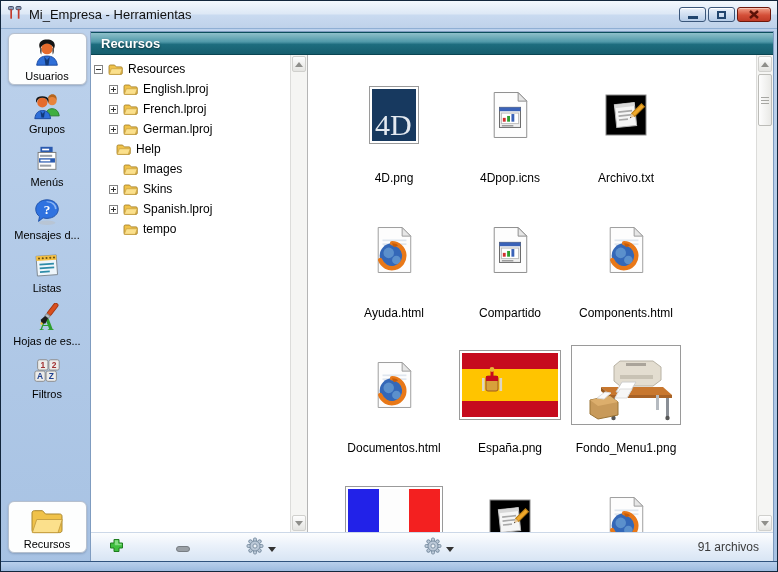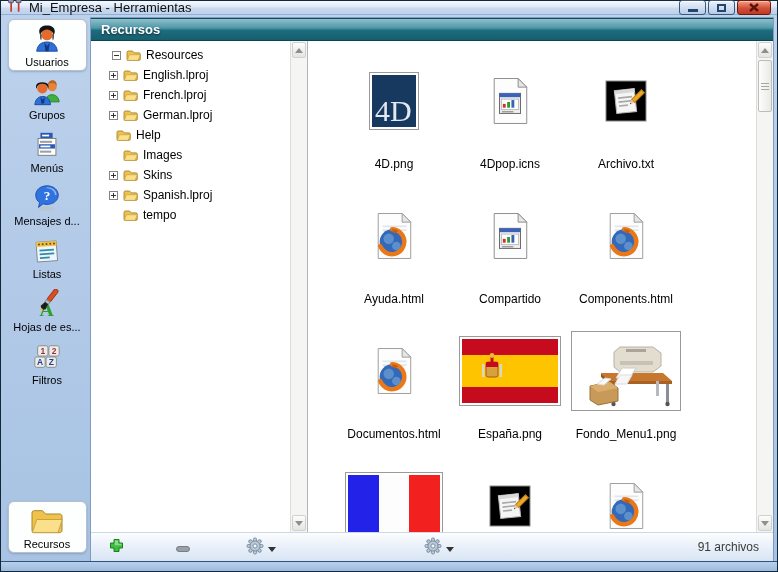--- a/index.html
+++ b/index.html
@@ -1,20 +1,20 @@
 <!DOCTYPE html>
 <html><head>
 <meta charset="utf-8">
 <style>
   html,body{margin:0;padding:0;background:#e8e8e8;}
   body{width:778px;height:572px;overflow:hidden;font-family:"Liberation Sans",sans-serif;}
   *{box-sizing:border-box;}
   .window{width:778px;height:572px;border:1px solid #12263c;background:linear-gradient(180deg,#bdd2ec,#a7c2e3);display:flex;flex-direction:column;}
   
-  .titlebar{height:14px;flex:none;background:linear-gradient(#f3f8fd,#dde8f6 48%,#c9daf0 52%,#bfd2ea);border-bottom:1px solid #8fafd4;display:flex;align-items:center;padding:0 6px;gap:6px;}
+  .titlebar{height:28px;flex:none;background:linear-gradient(#f3f8fd,#dde8f6 48%,#c9daf0 52%,#bfd2ea);border-bottom:1px solid #8fafd4;display:flex;align-items:center;padding:0 6px;gap:6px;}
   .title-text{font-size:13px;color:#101010;}
   .win-controls{margin-left:auto;display:flex;gap:2px;}
   .win-btn{width:27px;height:15px;border:1px solid #3a567a;border-radius:3px;background:linear-gradient(#ecf2fb,#b6cce8);display:flex;align-items:center;justify-content:center;box-shadow:inset 0 1px 0 #fff;padding:0;}
   .win-btn.close{width:34px;background:linear-gradient(#f2a088,#d44f38 55%,#bf3a26);border-color:#6e180c;box-shadow:inset 0 1px 0 #f6c2b2;}
   .glyph-min{width:10px;height:3px;background:#22456e;margin-top:6px;}
   .glyph-max{width:9px;height:8px;border:2px solid #22456e;}
   
   .window-body{flex:1;display:flex;min-height:0;padding:2px 3px 0 3px;}
   .bottom-frame{height:10px;flex:none;background:linear-gradient(#b9d0ec,#9cbadf);border-top:1px solid #30537e;}
   
@@ -205,21 +205,21 @@
       </div>
 
     <div class="main">
       <div class="header">
         <span class="header-title">Recursos</span>
       </div>
 
       <div class="content">
         <div class="tree-panel">
           <div class="tree-list" id="tree">
-              <div class="tree-row" style="padding-left: 21px;">
+              <div class="tree-row" style="padding-left: 3px;">
                 <span class="expander">
                   <svg width="9" height="9" viewBox="0 0 9 9">
                     <rect x="0.5" y="0.5" width="8" height="8" fill="#fff" stroke="#848484"></rect>
                     <path d="M2 4.5h5" stroke="#333"></path>
                   </svg>
                 </span>
                 <span class="tree-folder">
                   <svg width="15" height="12" viewBox="0 0 16 13">
                     <path d="M1 3.5c0-.8.5-1.3 1.3-1.3H7l1.8 2H14c.8 0 1.3.5 1.3 1.3V11c0 .8-.5 1.3-1.3 1.3H2.3C1.5 12.3 1 11.8 1 11z" fill="#f0c24a" stroke="#a8862f"></path>
                     <path d="M1.2 12.3 3.5 6.2h11.9l-2.3 6.1z" fill="#fbe08c" stroke="#c9a243" stroke-width=".8"></path>

